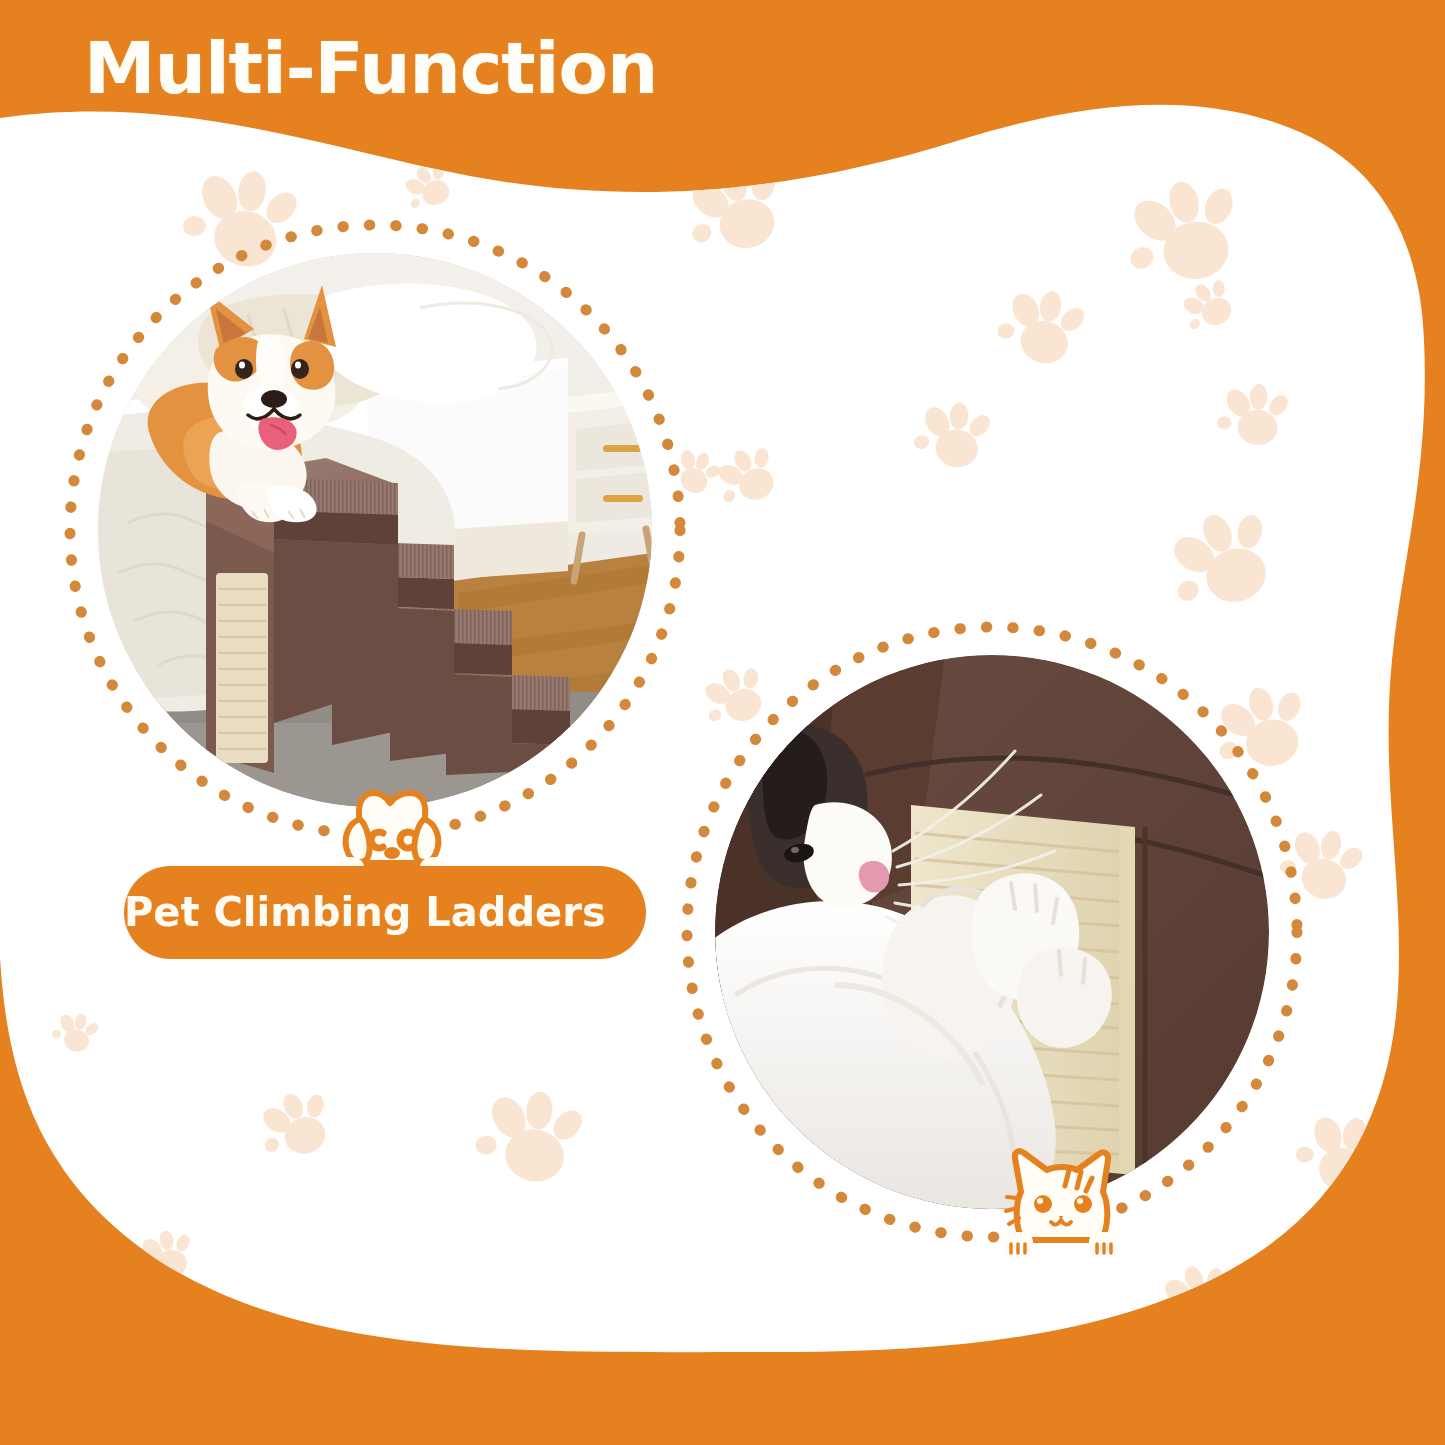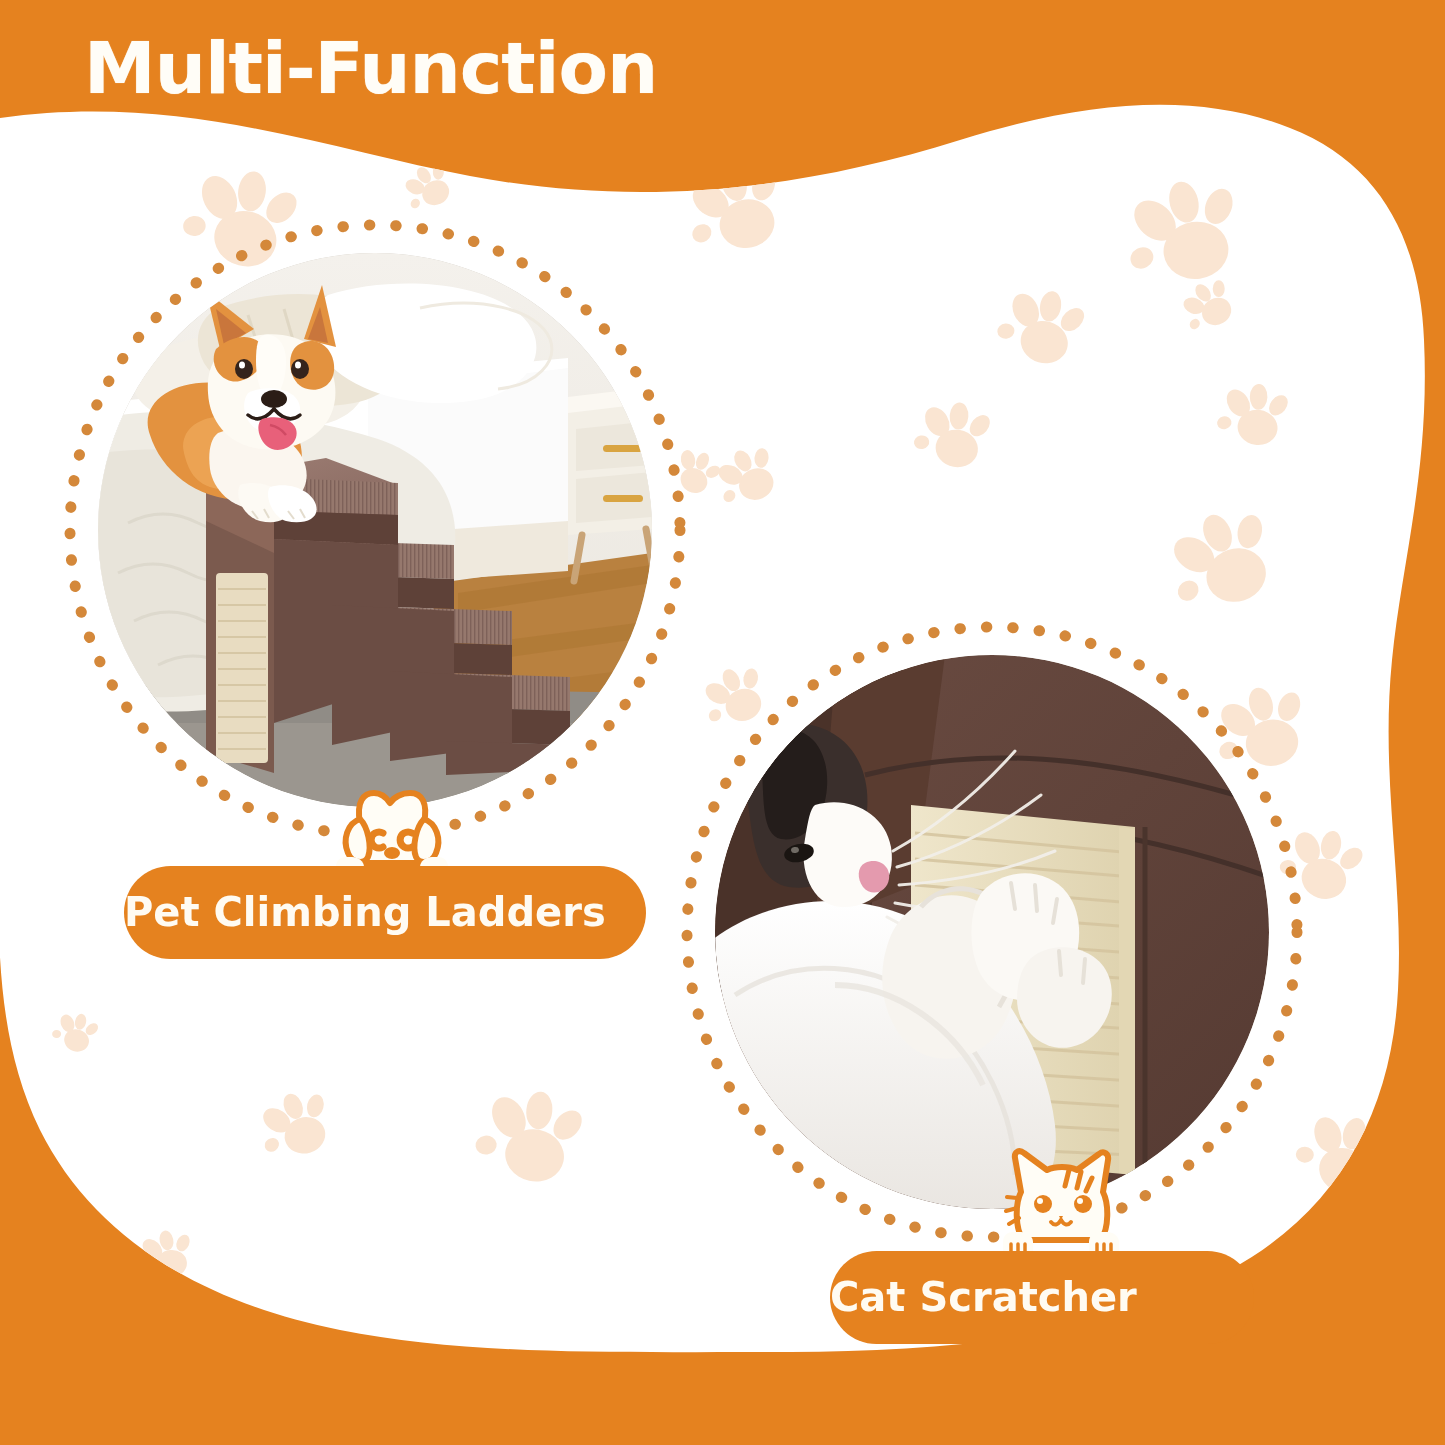--- a/index.html
+++ b/index.html
@@ -486,17 +486,14 @@
       </g>
       <path d="M96 86 C90 86 86 90 86 96 L86 110 L116 110 L116 96 C116 90 110 86 104 86 Z" fill="#FFFDF6"></path>
       <g stroke="#E5821F" stroke-width="3.5" stroke-linecap="round">
         <path d="M94 98 v9"></path>
           <path d="M101 98 v9"></path>
           <path d="M108 98 v9"></path>
       </g>
     </svg>
   </div>
 
-  <div class="badge" id="badge-cat">
-    <span>Cat Scratcher</span>
-  </div>
 
 </div>
 
 </body></html>

